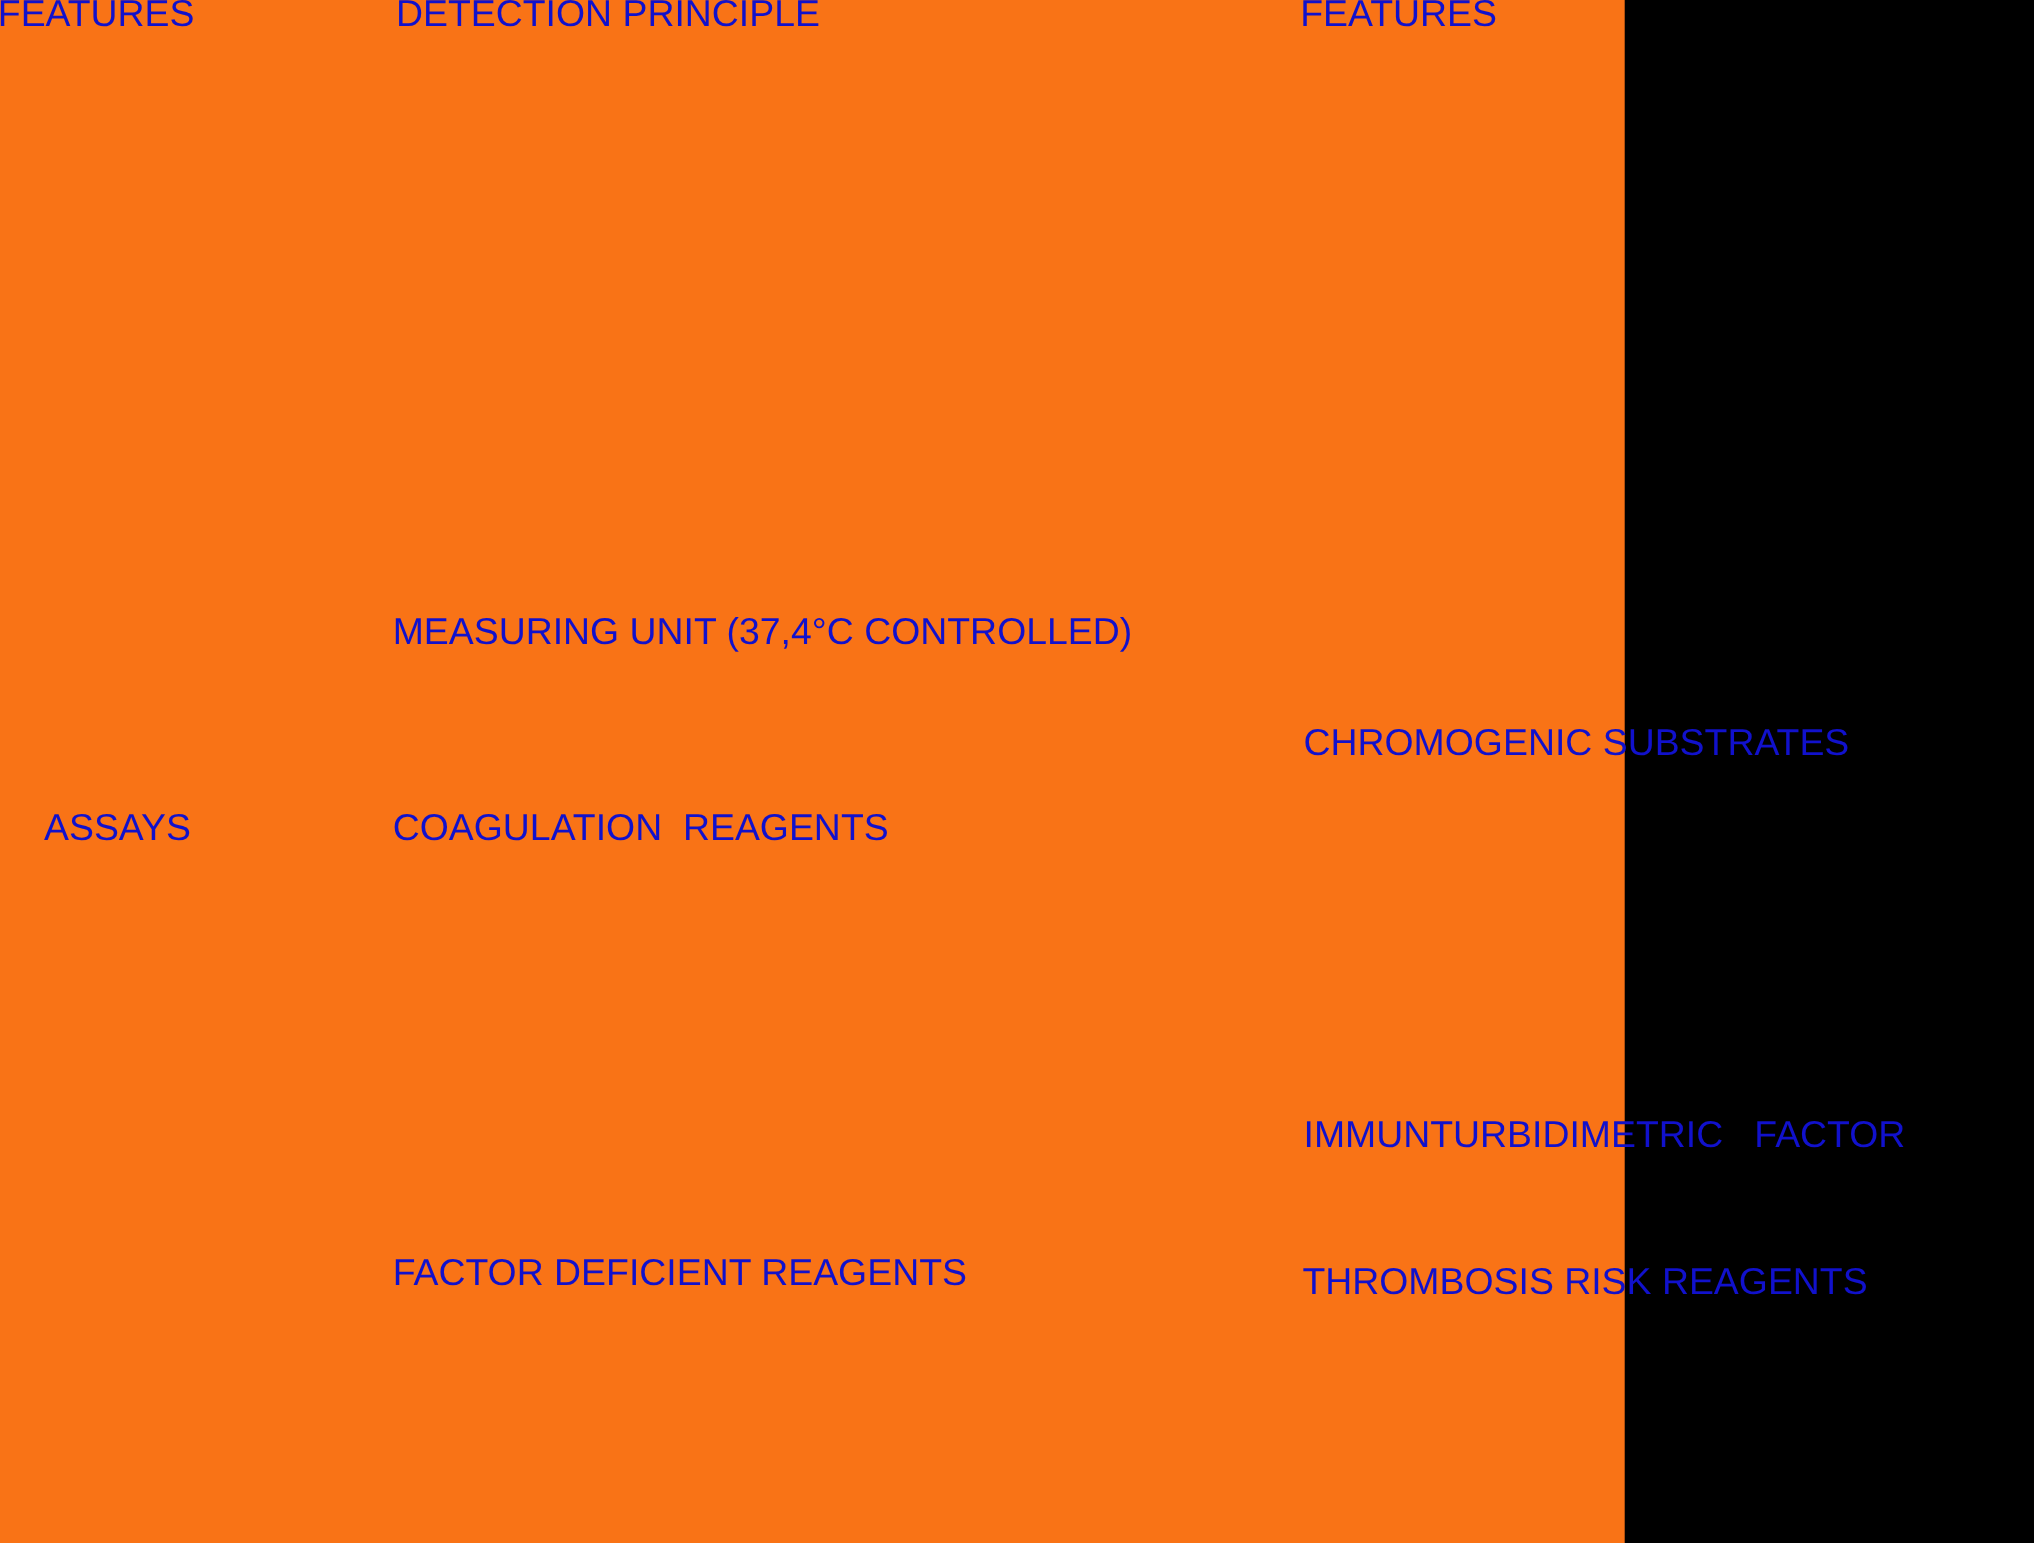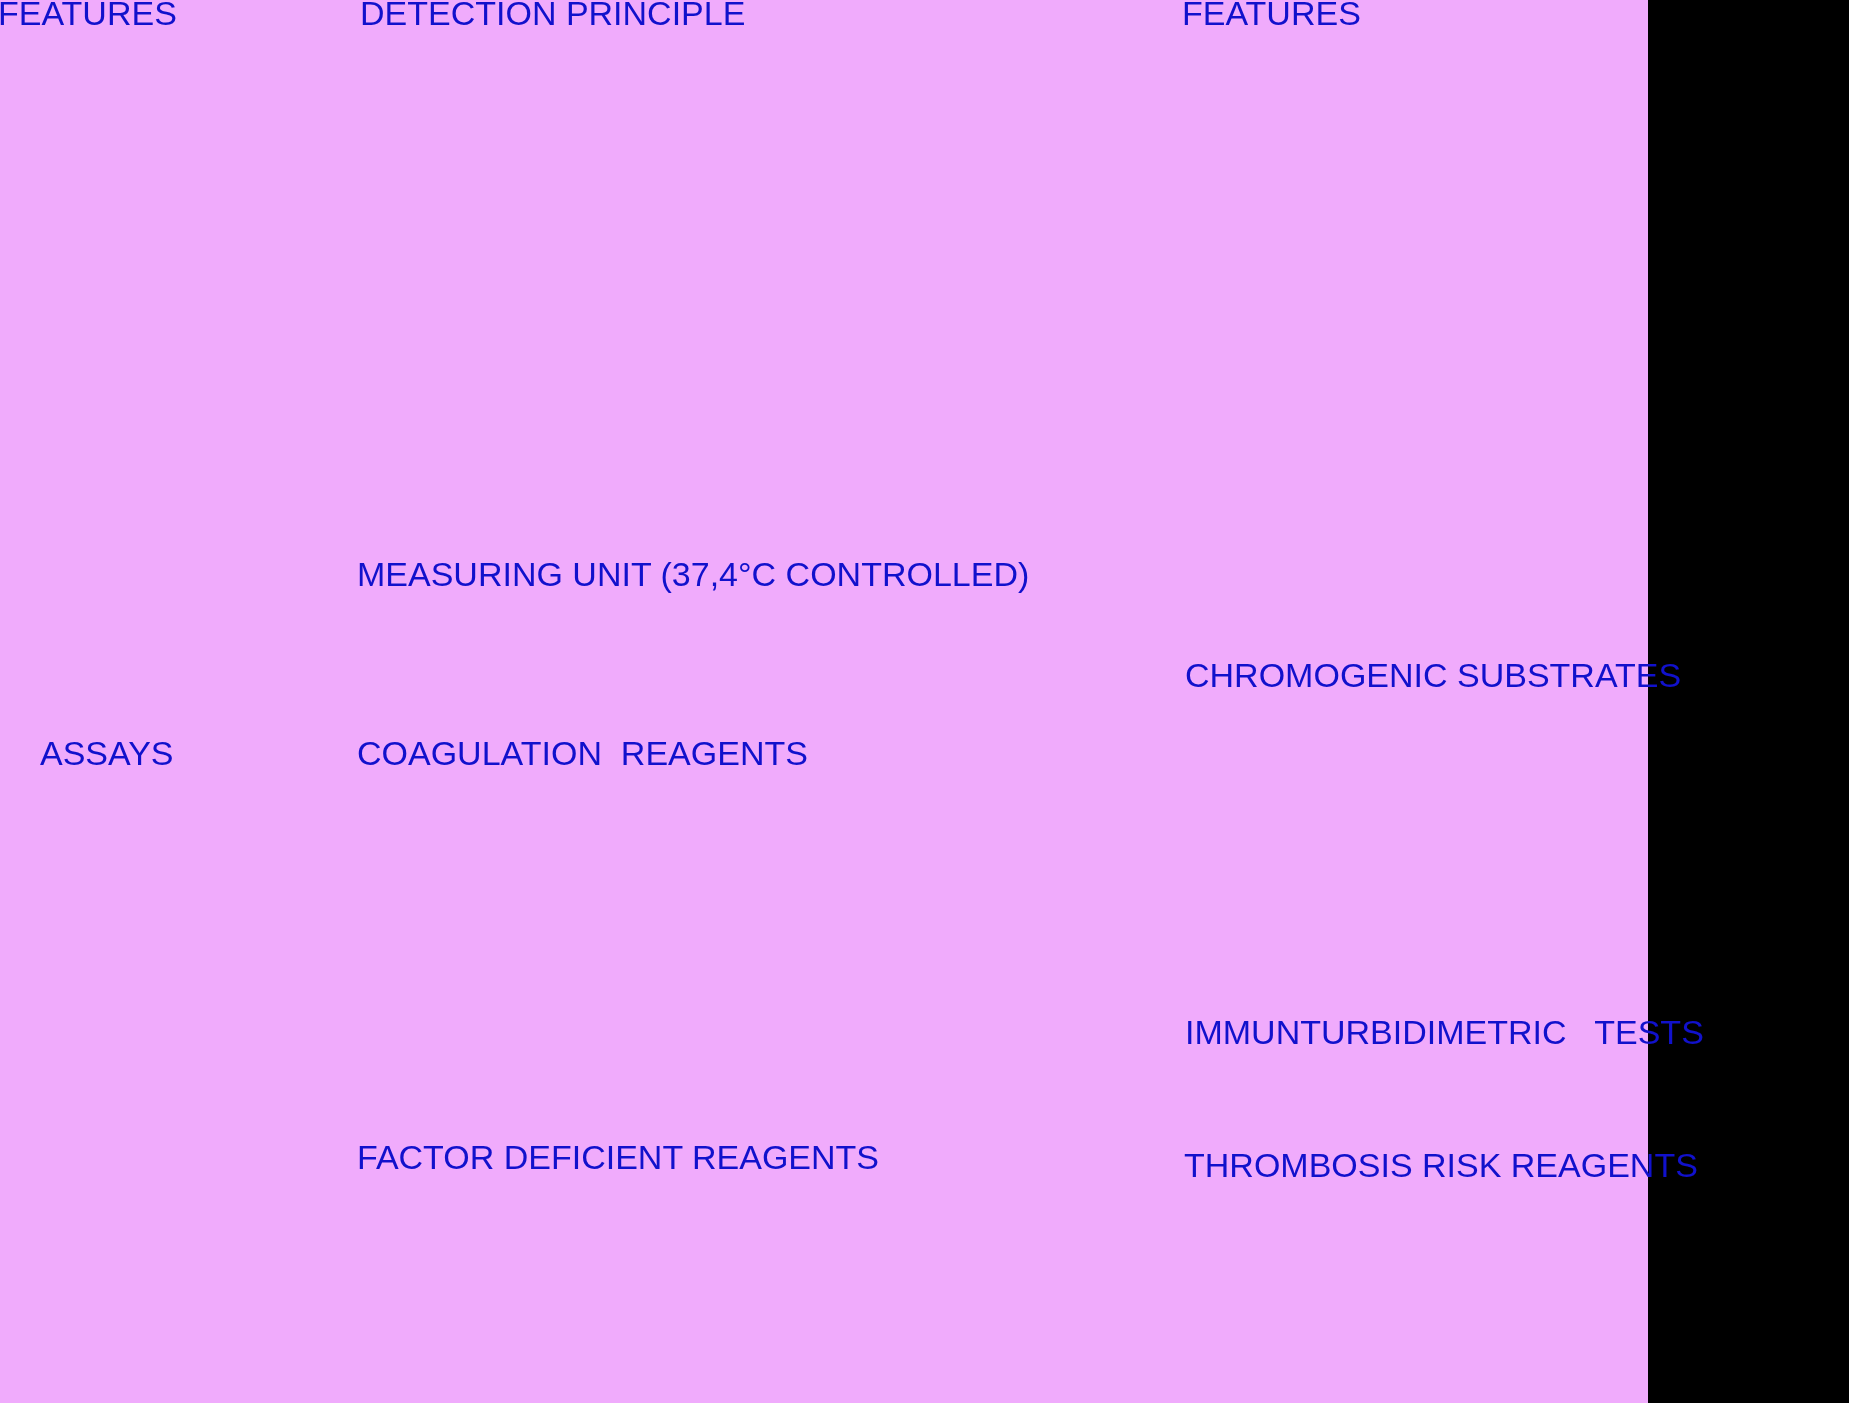--- a/index.html
+++ b/index.html
@@ -11,23 +11,23 @@
     width: 1849px;
     height: 1403px;
     position: relative;
     overflow: hidden;
     font-family: "Liberation Sans", sans-serif;
   }
   .canvas {
     position: absolute;
     left: 0;
     top: 0;
-    width: 1648px;
+    width: 1477px;
     height: 1403px;
-    background: #f0abfc;
+    background: #f97316;
   }
   .label {
     position: absolute;
     color: #1111cc;
     font-family: "Liberation Sans", sans-serif;
     font-size: 34px;
     line-height: 40px;
     white-space: pre;
     letter-spacing: 0px;
   }
@@ -44,19 +44,19 @@
   <div class="label" style="left:1182px; top:-7px;">FEATURES</div>
 
   <div class="label" style="left:357px; top:529px;margin-top:25px;">MEASURING UNIT (37,4°C CONTROLLED)</div>
 
   <div class="label" style="left:1185px; top:655px;text-align:center;">CHROMOGENIC SUBSTRATES</div>
 
   <div class="label" style="left:40px; top:733px;">ASSAYS</div>
 
   <div class="label" style="left:357px; top:733px;">COAGULATION  REAGENTS</div>
 
-  <div class="label" style="left:1185px; top:1012px;">IMMUNTURBIDIMETRIC   TESTS</div>
+  <div class="label" style="left:1185px; top:1012px;">IMMUNTURBIDIMETRIC   FACTOR</div>
 
   <div class="label" style="left:357px; top:1137px;text-align:center;">FACTOR DEFICIENT REAGENTS</div>
 
   <div class="label" style="left:1184px; top:1145px;">THROMBOSIS RISK REAGENTS</div>
 
 </div>
 
 </body></html>

